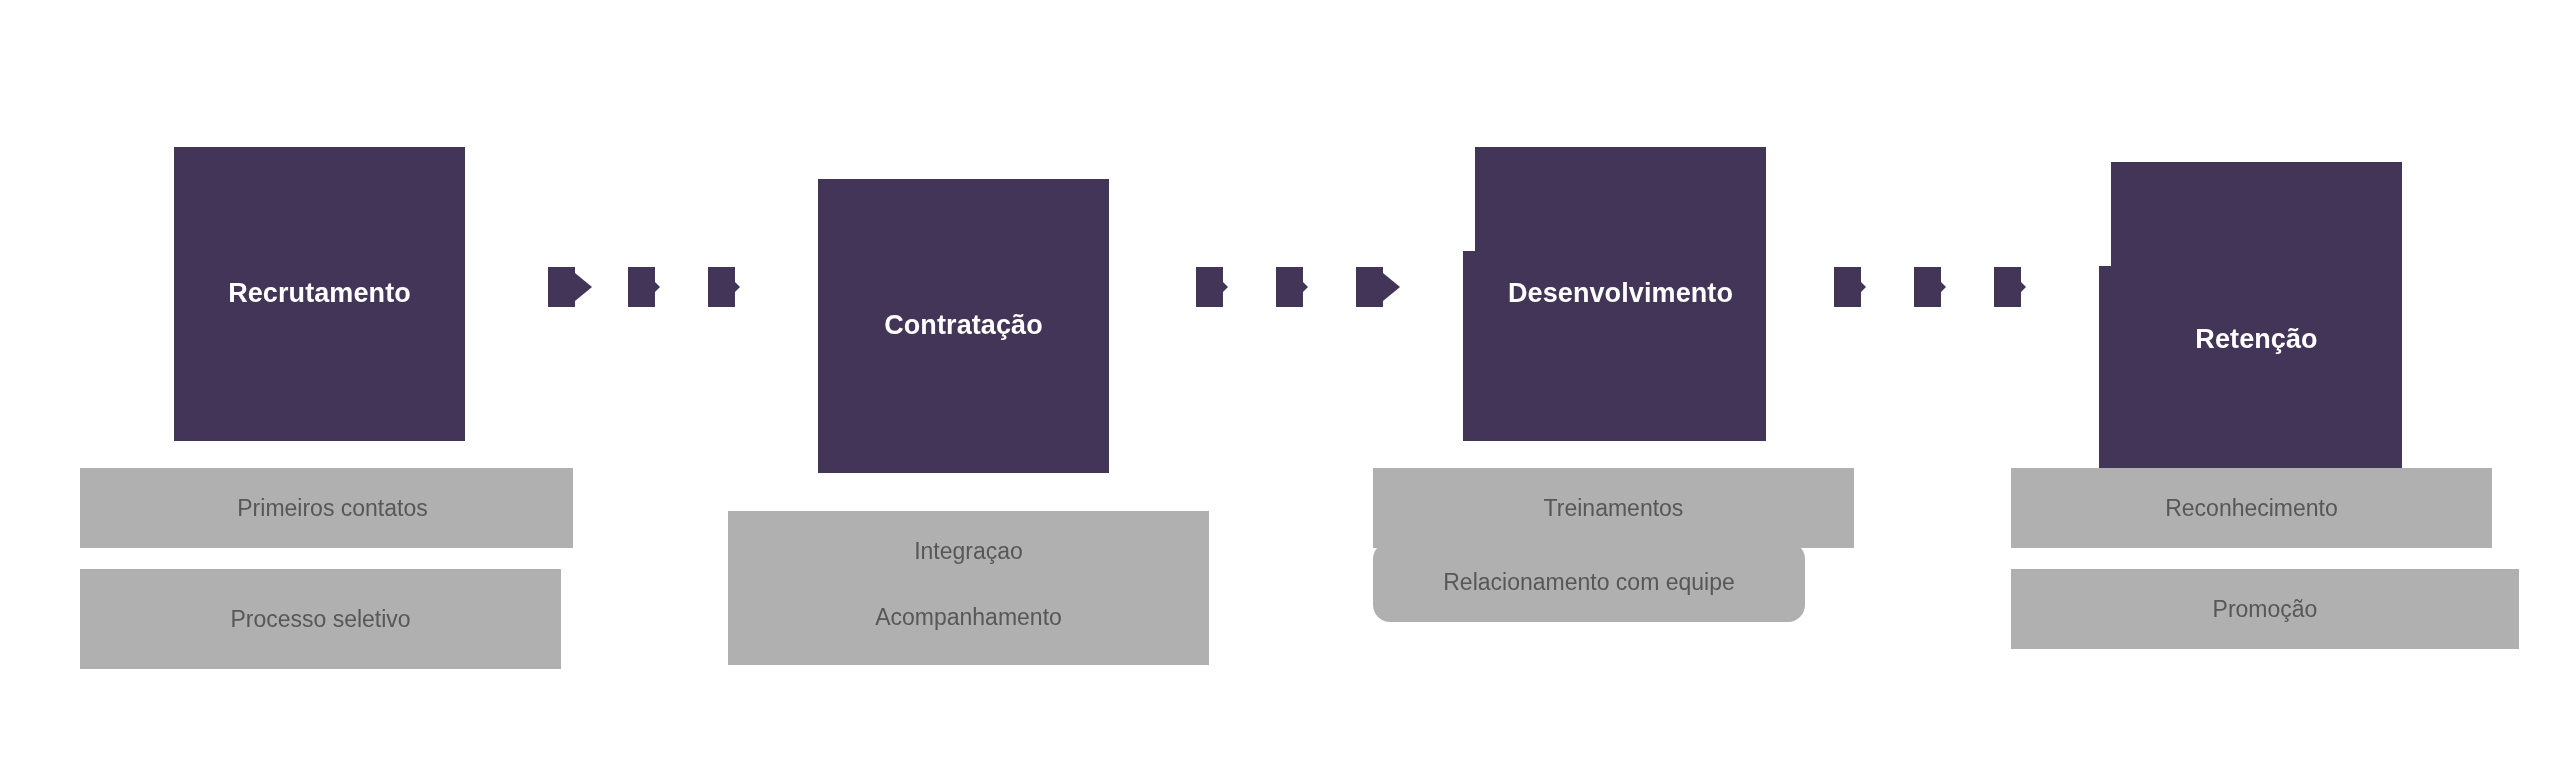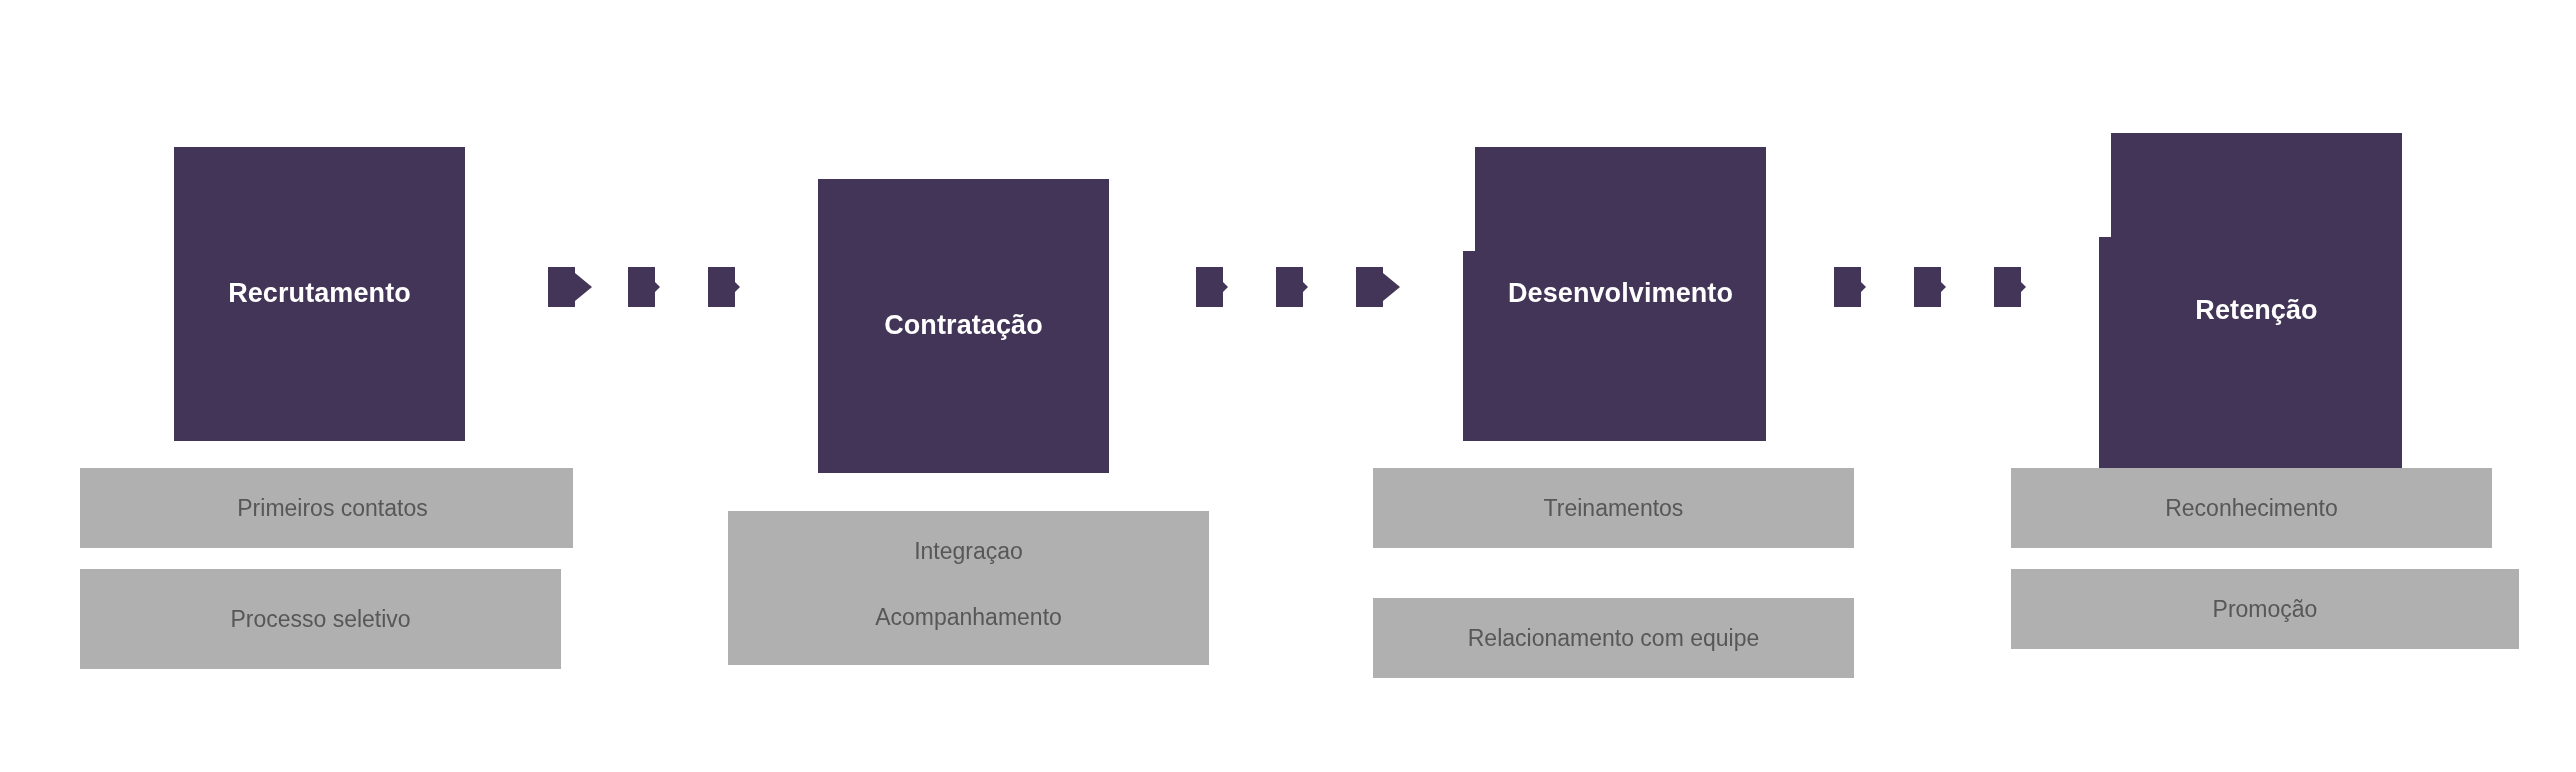--- a/index.html
+++ b/index.html
@@ -142,21 +142,21 @@
       <span class="nub"></span>
     </div>
     <div class="dash" style="left:80px;">
       <span class="nub"></span>
     </div>
     <div class="dash" style="left:160px;">
       <span class="nub"></span>
     </div>
   </div>
 
-  <div class="stage-box notched" style="left:2111px; top:133px; width:291px; height:356px;">
+  <div class="stage-box notched" style="left:2111px; top:162px; width:291px; height:356px;">
     <div class="stage-title">Retenção</div>
   </div>
 
   <div class="subitem" style="left:80px; top:468px; width:481px; height:80px;padding-left:12px;">
     <span class="subitem-label">Primeiros contatos</span>
   </div>
   <div class="subitem" style="left:728px; top:468px; width:481px; height:80px;margin-top:43px;">
     <span class="subitem-label">Integraçao</span>
   </div>
   <div class="subitem" style="left:1373px; top:468px; width:481px; height:80px;">
@@ -165,21 +165,21 @@
   <div class="subitem" style="left:2011px; top:468px; width:481px; height:80px;">
     <span class="subitem-label">Reconhecimento</span>
   </div>
 
   <div class="subitem" style="left:80px; top:569px; width:481px; height:100px;">
     <span class="subitem-label">Processo seletivo</span>
   </div>
   <div class="subitem" style="left:728px; top:569px; width:481px; height:96px;">
     <span class="subitem-label">Acompanhamento</span>
   </div>
-  <div class="subitem" style="left:1373px; top:598px; width:481px; height:80px;">
+  <div class="subitem" style="left:1373px; top:542px; width:432px; height:80px;border-radius:17px;">
     <span class="subitem-label">Relacionamento com equipe</span>
   </div>
   <div class="subitem" style="left:2011px; top:569px; width:508px; height:80px;">
     <span class="subitem-label">Promoção</span>
   </div>
 
 </div>
 
 
 </body></html>

